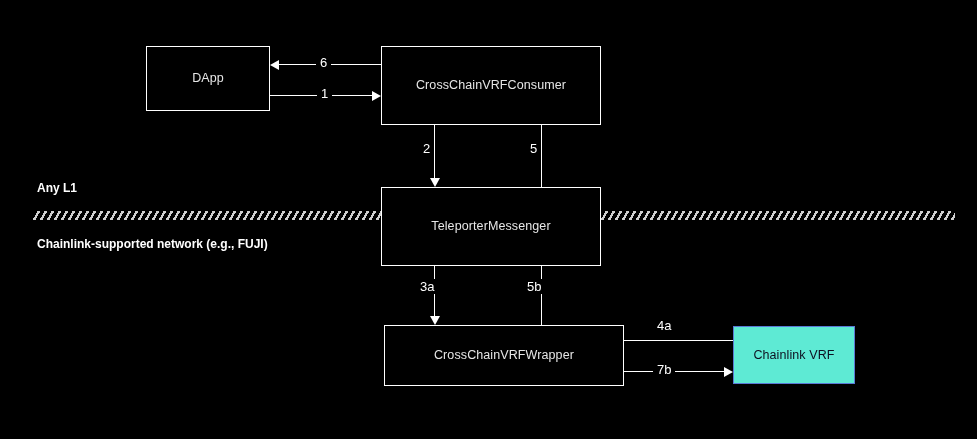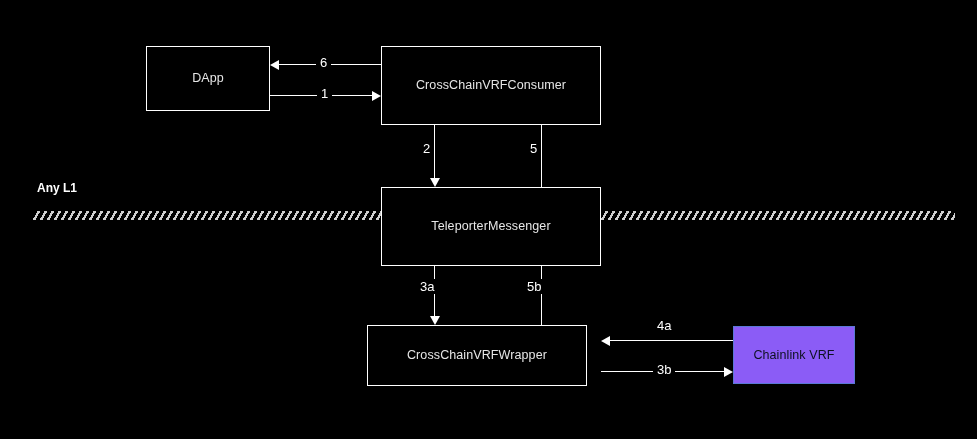--- a/index.html
+++ b/index.html
@@ -26,21 +26,21 @@
     border: 1.6px solid #ffffff;
     background: #000000;
     color: #e6e6e6;
     font-size: 12.5px;
     line-height: 1.2;
     letter-spacing: 0.1px;
     z-index: 4;
   }
   .node.blue {
     border-color: #5b79d6;
-    background: #8b5cf6;
+    background: #5eead4;
     color: #0d1020;
   }
 
   
   .boundary {
     position: absolute;
     height: 9px;
     z-index: 2;
     background-repeat: repeat-x;
     background-size: 7px 9px;
@@ -113,28 +113,29 @@
 </style>
 </head>
 <body>
 
 <div id="canvas">
 
   <div class="boundary" style="left:33px; top:211px; width:349px;"></div>
   <div class="boundary" style="left:601px; top:211px; width:354px;"></div>
 
   <div class="region-label" style="left:37px; top:181px;">Any L1</div>
+  <div class="region-label" style="left:37px; top:237px;">Chainlink-supported network (e.g., FUJI)</div>
 
   <div class="node" style="left:146px; top:46px; width:124px; height:65px;">DApp</div>
 
   <div class="node" style="left:381px; top:46px; width:220px; height:79px;">CrossChainVRFConsumer</div>
 
   <div class="node" style="left:381px; top:187px; width:220px; height:79px;">TeleporterMessenger</div>
 
-  <div class="node" style="left:367px; top:325px; width:220px; height:61px;">CrossChainVRFWrapper</div>
+  <div class="node" style="left:384px; top:325px; width:240px; height:61px;">CrossChainVRFWrapper</div>
 
   <div class="node blue" style="left:733px; top:326px; width:122px; height:58px;">Chainlink VRF</div>
 
   <div class="hline" style="left:279px; top:64px; width:102px;"></div>
   <div class="arrow left" style="left:270px; top:59.5px;"></div>
   <div class="edge-label" style="left:316px; top:55px;">6</div>
 
   <div class="hline" style="left:270px; top:95px; width:102px;"></div>
   <div class="arrow right" style="left:372px; top:90.5px;"></div>
   <div class="edge-label" style="left:317px; top:86px;">1</div>
@@ -154,15 +155,15 @@
   <div class="vline" style="left:541px; top:257px; height:68px;"></div>
   <div class="arrow up" style="left:536.5px; top:248px;"></div>
   <div class="edge-label" style="left:523px; top:279px;">5b</div>
 
   <div class="hline" style="left:610px; top:340px; width:124px;"></div>
   <div class="arrow left" style="left:601px; top:335.5px;"></div>
   <div class="edge-label" style="left:653px; top:318px;">4a</div>
 
   <div class="hline" style="left:601px; top:371px; width:124px;"></div>
   <div class="arrow right" style="left:724px; top:366.5px;"></div>
-  <div class="edge-label" style="left:653px; top:362px;">3b</div>
+  <div class="edge-label" style="left:653px; top:362px;">7b</div>
 
 </div>
 
 </body></html>

